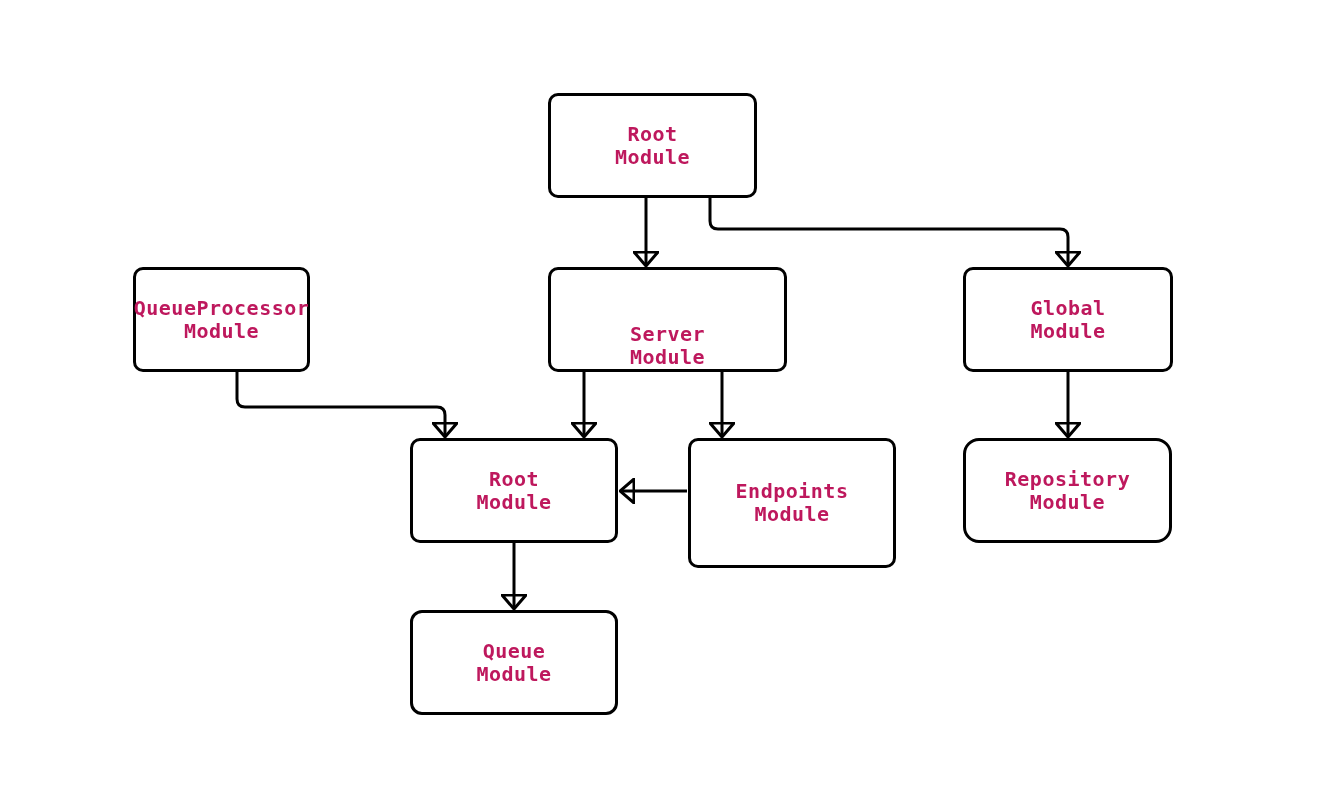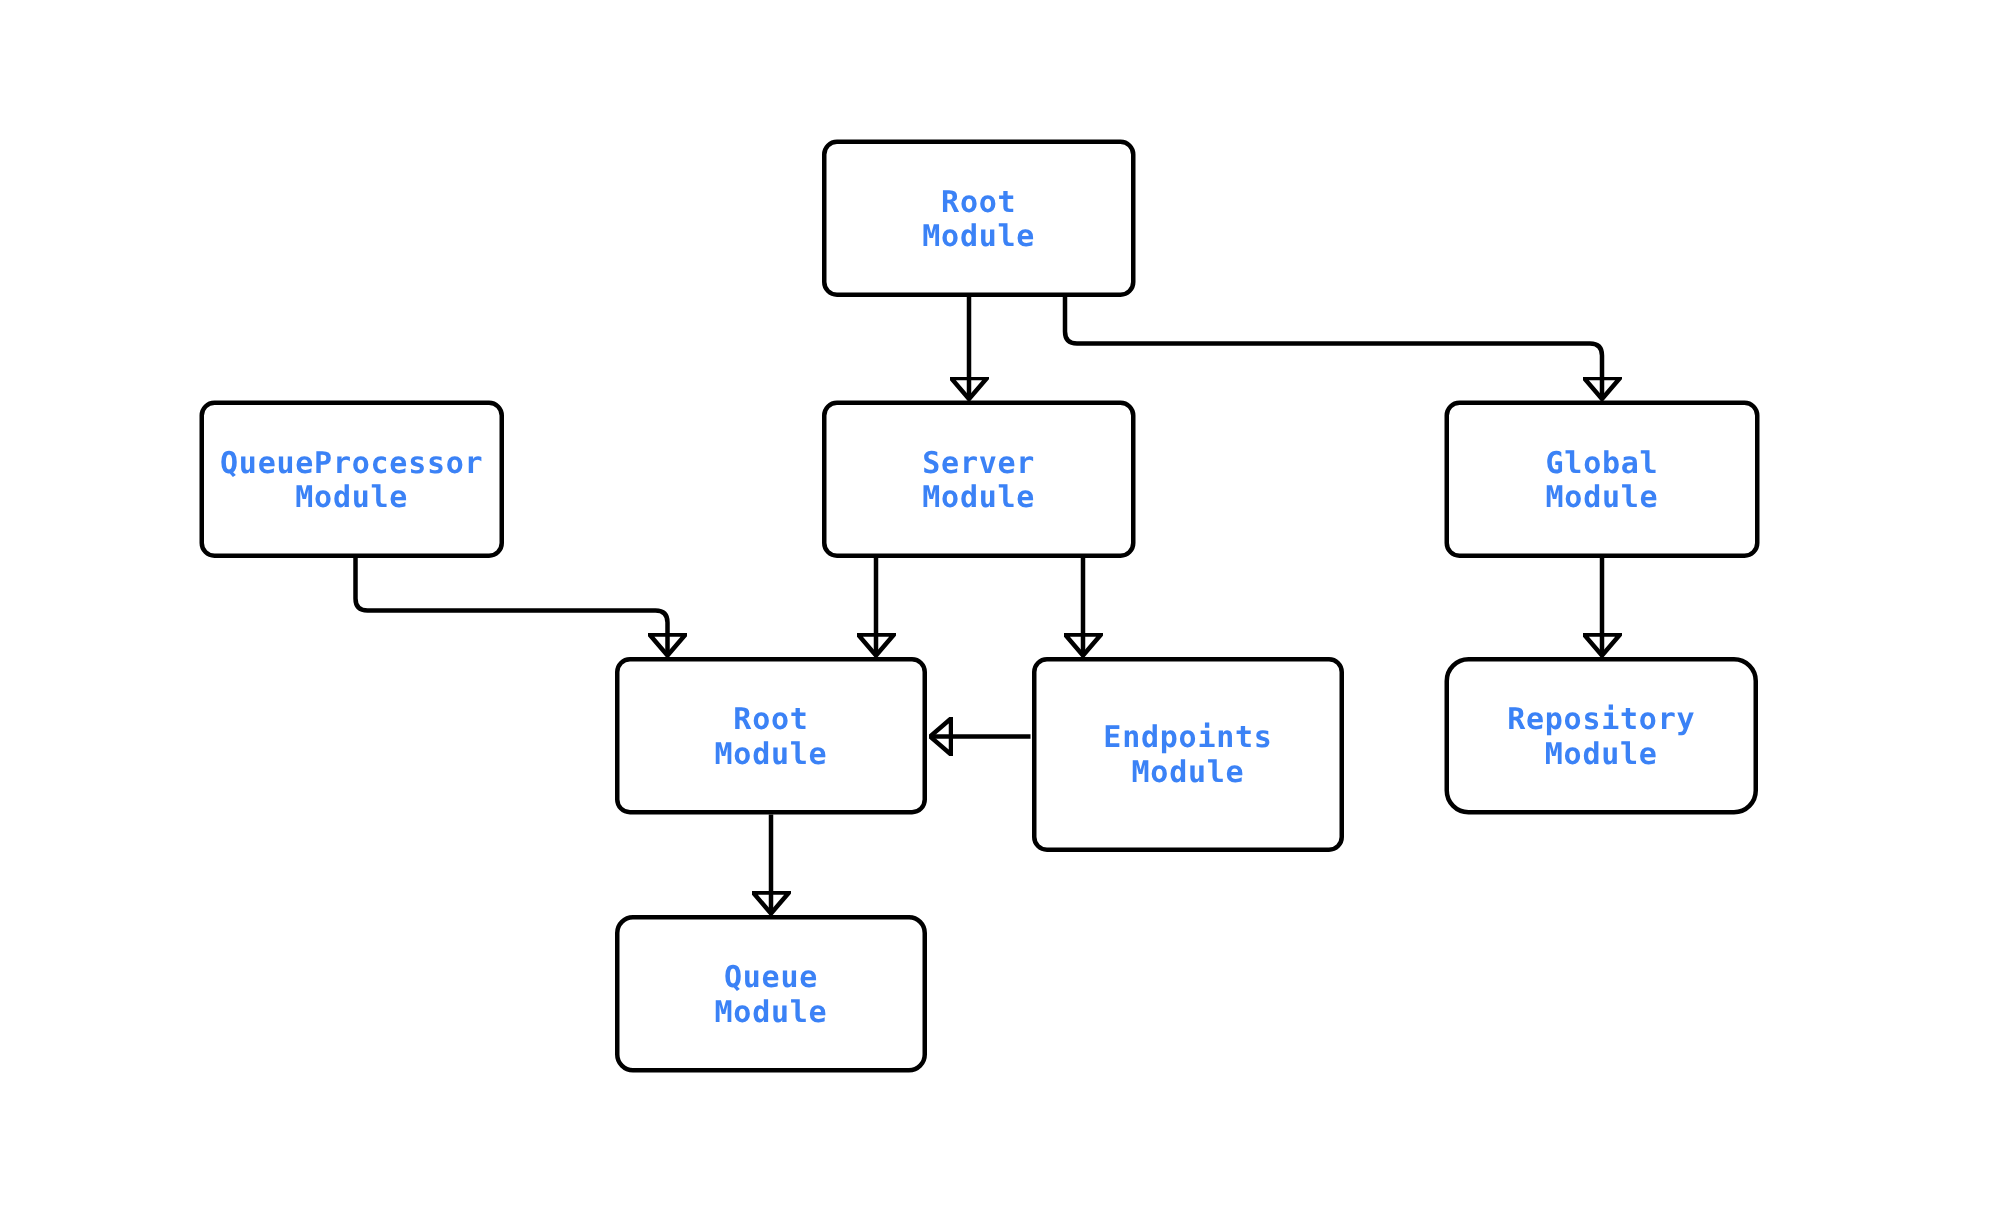--- a/index.html
+++ b/index.html
@@ -35,29 +35,29 @@
     border-radius: 10px;
     display: flex;
     align-items: center;
     justify-content: center;
   }
   .node-label {
     font-family: "DejaVu Sans Mono", "Liberation Mono", monospace;
     font-weight: bold;
     font-size: 20px;
     line-height: 23px;
-    color: #3b82f6;
+    color: #be185d;
     text-align: center;
     white-space: pre-line;
     letter-spacing: 0.5px;
   }
   
   .node-root          { left: 548px; top:  93px; width: 209px; height: 105px; }
-  .node-queueprocessor{ left: 133px; top: 267px; width: 203px; height: 105px; }
-  .node-server        { left: 548px; top: 267px; width: 209px; height: 105px; }
+  .node-queueprocessor{ left: 133px; top: 267px; width: 177px; height: 105px; }
+  .node-server        { left: 548px; top: 267px; width: 239px; height: 105px; align-items: flex-end; }
   .node-global        { left: 963px; top: 267px; width: 210px; height: 105px; }
   .node-core          { left: 410px; top: 438px; width: 208px; height: 105px; }
   .node-endpoints     { left: 688px; top: 438px; width: 208px; height: 130px; }
   .node-repository    { left: 963px; top: 438px; width: 209px; height: 105px; border-radius: 16px; }
   .node-queue         { left: 410px; top: 610px; width: 208px; height: 105px; border-radius: 12px; }
 </style>
 </head>
 <body>
 
 <div class="canvas">

